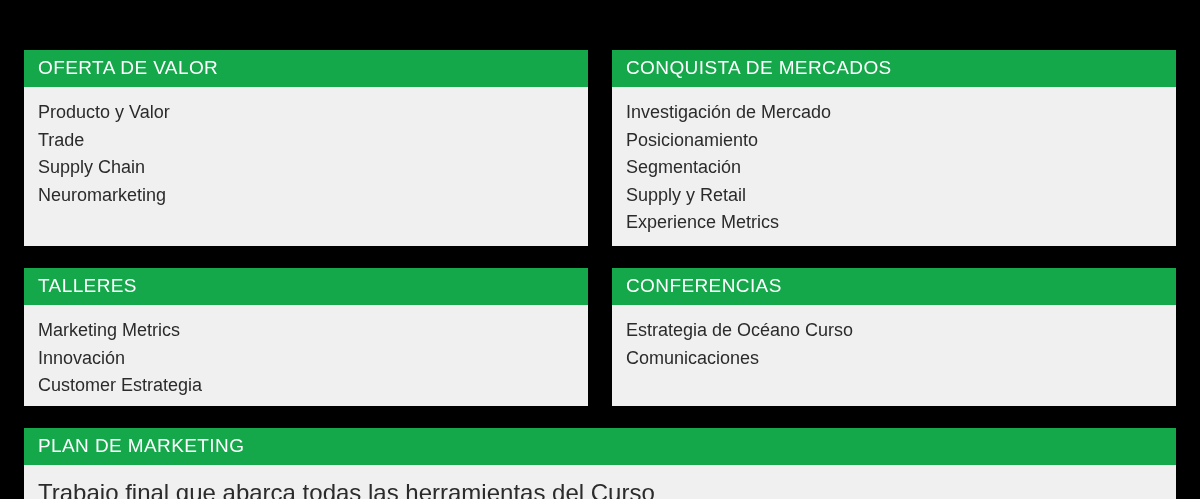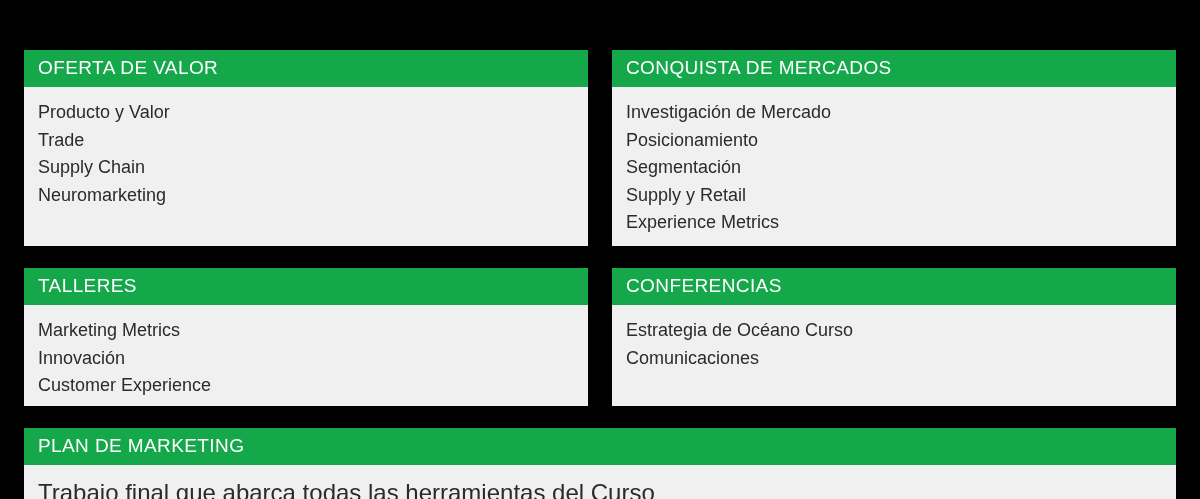--- a/index.html
+++ b/index.html
@@ -103,21 +103,21 @@
         <div class="item">Supply y Retail</div>
         <div class="item">Experience Metrics</div>
       </div>
     </div>
 
     <div class="card card-half card-mid">
       <div class="card-header">TALLERES</div>
       <div class="card-body">
         <div class="item">Marketing Metrics</div>
         <div class="item">Innovación</div>
-        <div class="item">Customer Experience</div>
+        <div class="item">Customer Estrategia</div>
       </div>
     </div>
 
     <div class="card card-half card-mid">
       <div class="card-header">CONFERENCIAS</div>
       <div class="card-body">
         <div class="item">Estrategia de Océano Curso</div>
         <div class="item">Comunicaciones</div>
       </div>
     </div>

